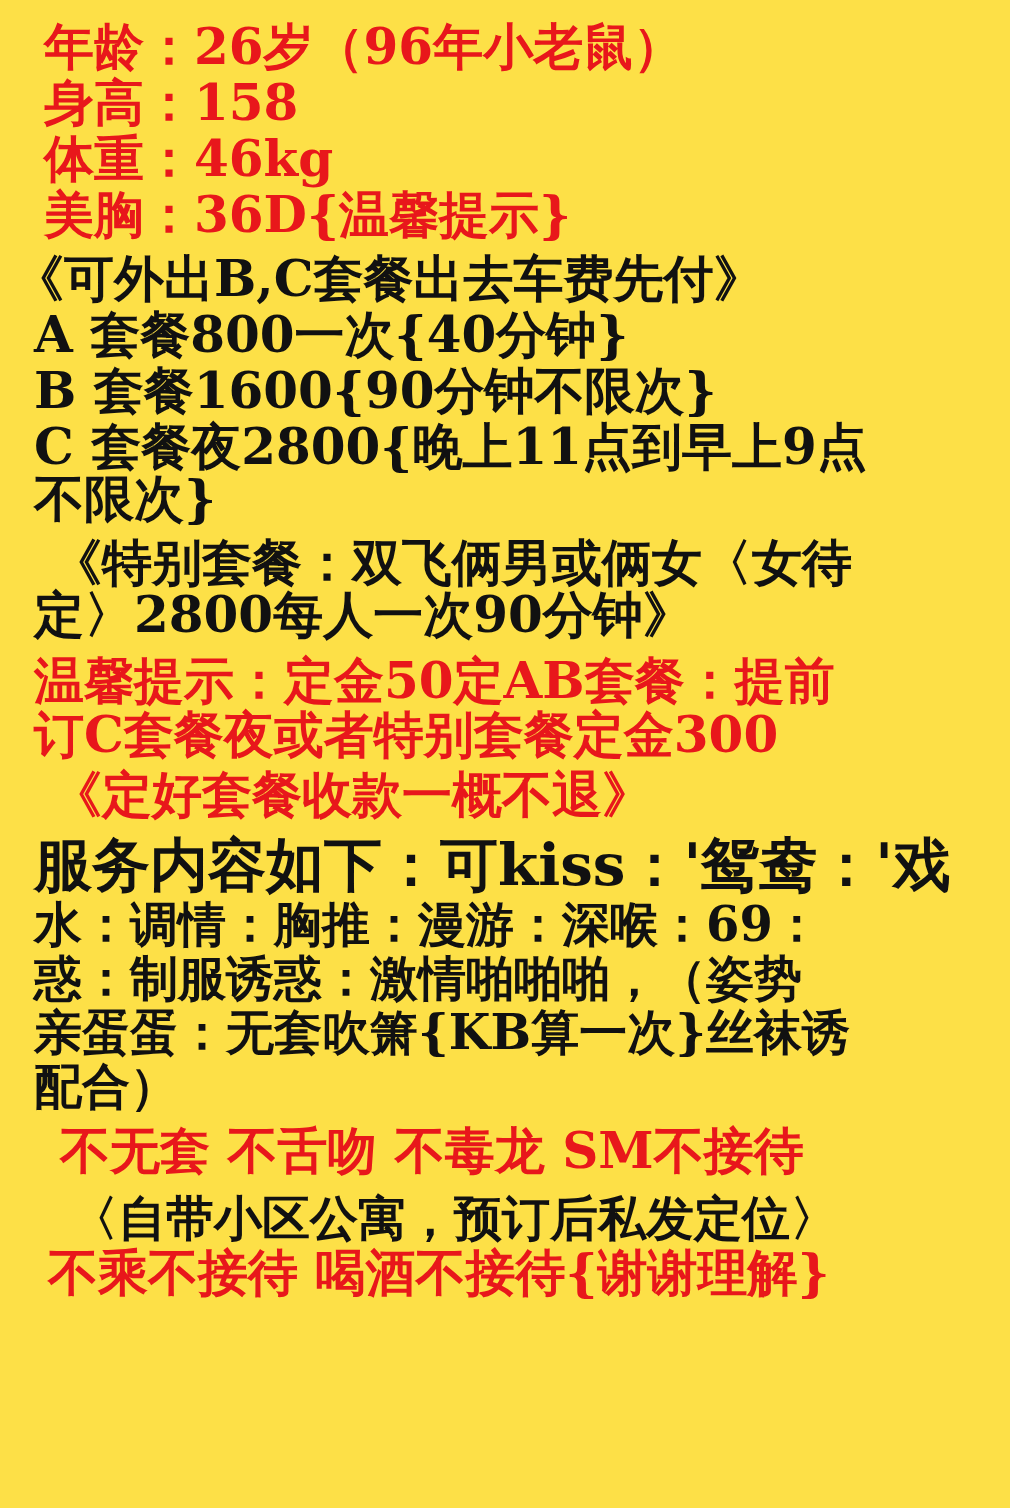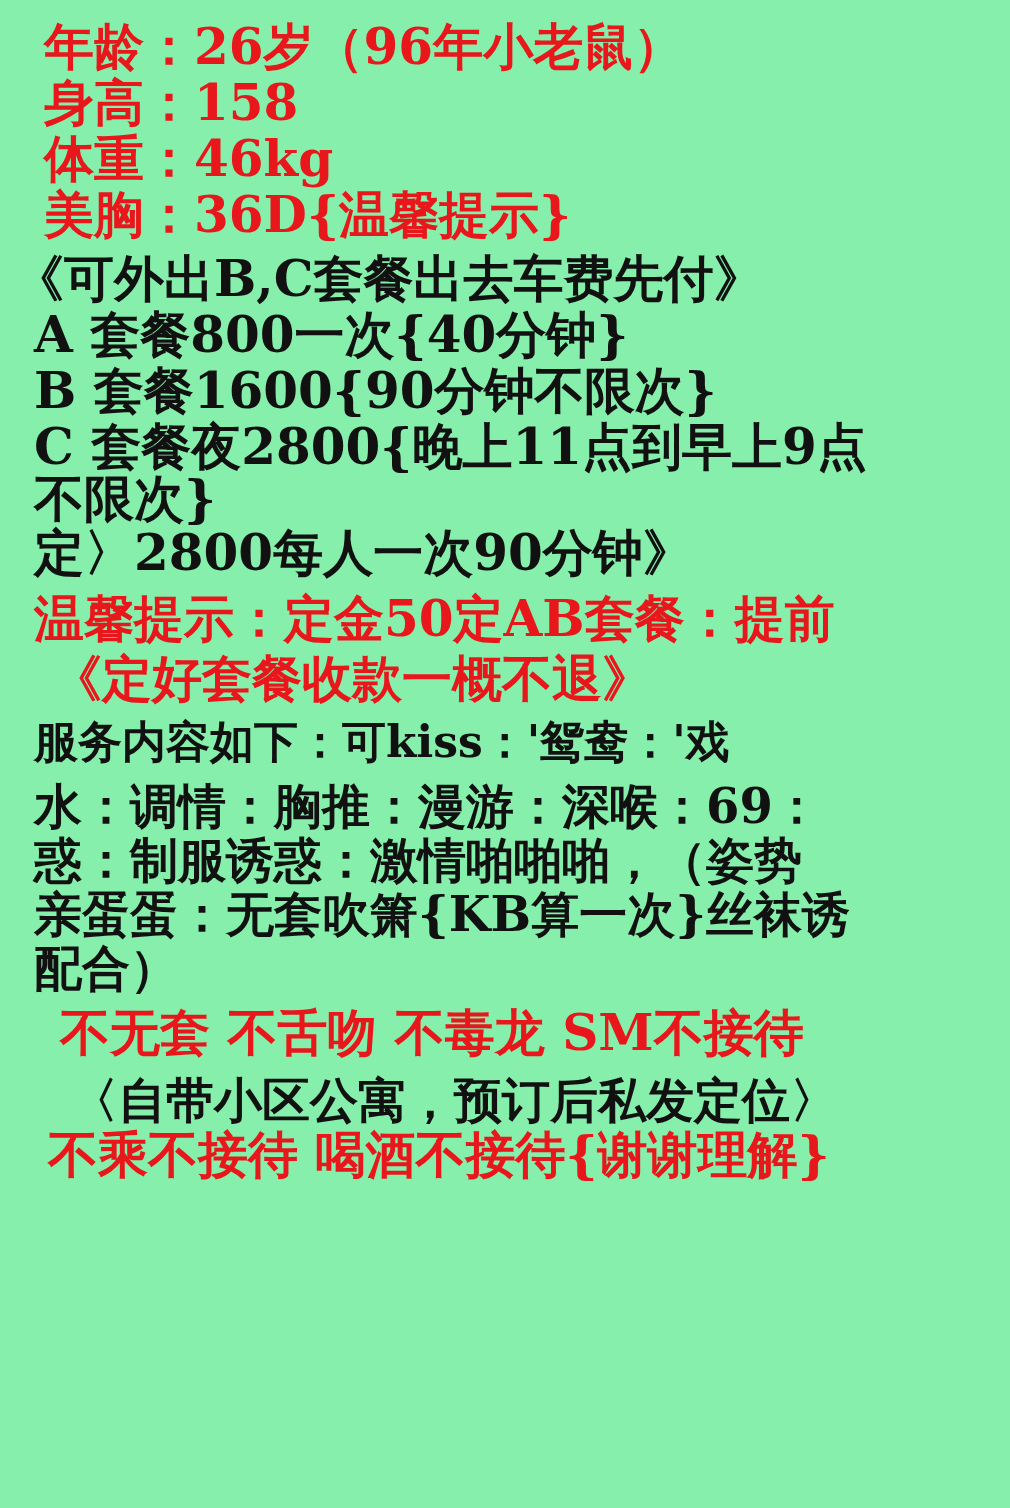--- a/index.html
+++ b/index.html
@@ -10,21 +10,21 @@
   body {
     width: 1010px;
     height: 1508px;
     overflow: hidden;
     font-family: "DejaVu Sans", "Liberation Sans", sans-serif;
   }
   #sheet {
     position: relative;
     width: 1010px;
     height: 1508px;
-    background: #86efac;
+    background: #fde047;
     padding: 8px;
     box-sizing: border-box;
   }
   .lines {
     position: absolute;
     top: 8px;
     left: 0;
     width: 1010px;
   }
   .line {
@@ -75,22 +75,22 @@
   }
   .notice2 {
     font-size: 50px;
     margin: 4px 0 2px 34px;
   }
   .notice3 {
     font-size: 50px;
     margin: 10px 11px 2px 52px;
   }
   .svc {
-    font-size: 44px;
-    margin: 16px 0 18px 34px;
+    font-size: 58px;
+    margin: 16px 0 6px 34px;
   }
   .svc-cont {
     font-size: 48px;
     margin: 6px 0 2px 34px;
   }
   .addr {
     font-size: 48px;
     margin: 18px 0 2px 70px;
   }
   .rules {
@@ -112,23 +112,25 @@
     <div class="line stat red serif" style="color: rgb(232, 23, 27);"><span>身高：158</span></div>
     <div class="line stat red serif" style="color: rgb(232, 23, 27);"><span>体重：46kg</span></div>
     <div class="line stat red serif" style="color: rgb(232, 23, 27);"><span>美胸：36D{温馨提示}</span></div>
 
     <div class="line pkg-title black serif">《可外出B,C套餐出去车费先付》</div>
     <div class="line pkg black serif">A 套餐800一次{40分钟}</div>
     <div class="line pkg black serif">B 套餐1600{90分钟不限次}</div>
     <div class="line pkg black serif">C 套餐夜2800{晚上11点到早上9点</div>
     <div class="line pkg-cont black serif">不限次}</div>
 
+    <div class="line special black serif">《特别套餐：双飞俩男或俩女〈女待</div>
     <div class="line special2 black serif">定〉2800每人一次90分钟》</div>
 
     <div class="line notice red serif" style="color: rgb(232, 23, 27);">温馨提示：定金50定AB套餐：提前</div>
+    <div class="line notice2 red serif" style="color: rgb(232, 23, 27);">订C套餐夜或者特别套餐定金300</div>
     <div class="line notice3 red serif" style="color: rgb(232, 23, 27);">《定好套餐收款一概不退》</div>
 
     <div class="line svc black serif">服务内容如下：可kiss：'鸳鸯：'戏</div>
     <div class="line svc-cont black serif">水：调情：胸推：漫游：深喉：69：</div>
     <div class="line svc-cont black serif">惑：制服诱惑：激情啪啪啪，（姿势</div>
     <div class="line svc-cont black serif">亲蛋蛋：无套吹箫{KB算一次}丝袜诱</div>
     <div class="line svc-cont black serif">配合）</div>
 
     <div class="line rules red serif" style="color: rgb(232, 23, 27);">不无套 不舌吻 不毒龙 SM不接待</div>
 

